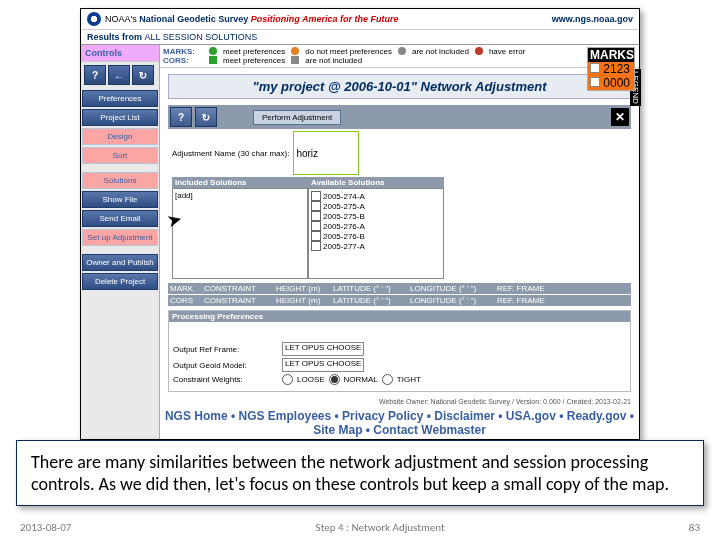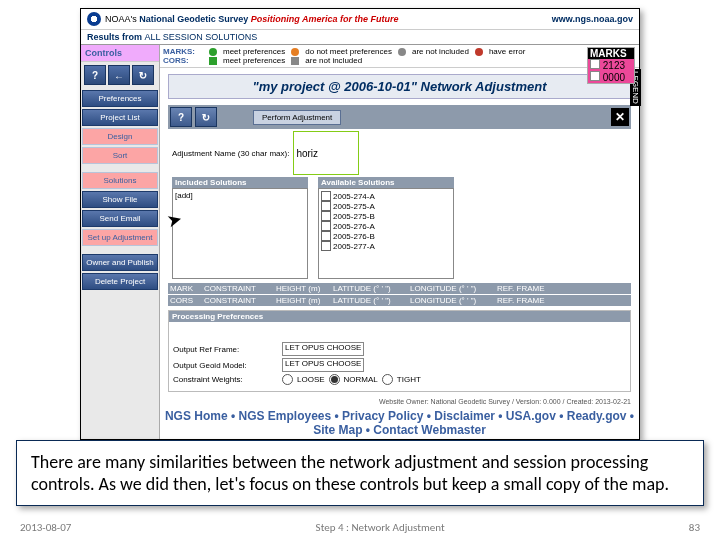--- a/index.html
+++ b/index.html
@@ -16,37 +16,37 @@
 .ctrl-col{width:78px;background:#e9e9e9;border-right:1px solid #aaa}
 .ctrl-hd{font-weight:bold;color:#3a5fa0;padding:3px 4px;background:#f0abfc;border-bottom:1px solid #ccc}
 .ctrl-icons{display:flex;gap:2px;padding:3px}
 .ibtn{width:20px;height:18px;background:linear-gradient(#4f6fa8,#2d4a7a);border:1px solid #1a3560;color:#fff;display:flex;align-items:center;justify-content:center;font-weight:bold;font-size:10px}
 .nav-b{display:block;width:68px;margin:2px auto;padding:3px 3px;background:linear-gradient(#5a77ac,#2e4d82);border:1px solid #1d3a6a;color:#fff;font-size:8px;text-align:center}
 .nav-b.lt{background:#fca5a5;color:#3a5fa0;border:1px solid #b7c4da}
 .nav-b.sp{margin-top:8px}
 .mid{flex:1;position:relative}
 .legend{display:flex;gap:2px;font-size:8px;padding:2px 3px;border-bottom:1px solid #ccc}
 .lg-lab{color:#3a5fa0;font-weight:bold;width:40px}
-.lg-row{display:flex;gap:6px;align-items:flex-end;flex-wrap:wrap}
+.lg-row{display:flex;gap:6px;align-items:flex-start;flex-wrap:wrap}
 .dot{width:8px;height:8px;border-radius:50%;display:inline-block}
 .sq{width:8px;height:8px;display:inline-block}
 .green{background:#2ca02c}.orange{background:#e67e22}.gray{background:#888}.red{background:#c0392b}
 .leg-rot{position:absolute;right:-2px;top:24px;writing-mode:vertical-rl;background:#000;color:#fff;font-size:8px;padding:2px 1px;z-index:3}
-.marks{position:absolute;right:4px;top:2px;width:46px;border:1px solid #aaa;background:#ec4899;font-size:10px;z-index:3}
+.marks{position:absolute;right:4px;top:2px;width:46px;border:1px solid #aaa;background:#f97316;font-size:12px;z-index:3}
 .marks-h{background:#000;color:#fff;padding:1px 2px;font-weight:bold}
 .marks div{padding:0 2px}
 .title-bar{margin:6px 8px;background:#e7ebf2;border:1px solid #aac;padding:4px;text-align:center;color:#002d62;font-weight:bold;font-style:italic;font-size:13px}
 .tool-row{margin:2px 8px;background:#8d9aab;padding:2px;display:flex;align-items:center;gap:3px}
 .tool-row .ibtn{background:linear-gradient(#6984b3,#3d5a8c)}
 .btn-do{background:#c9d2e1;border:1px solid #5a6f93;padding:2px 8px;font-size:8px}
 .xbtn{margin-left:auto;width:18px;height:18px;background:#000;color:#fff;display:flex;align-items:center;justify-content:center;font-weight:bold;font-size:12px}
 .form{margin:2px 12px}
 .row{display:flex;align-items:center;gap:4px;margin:2px 0;font-size:8px}
 .txt{border:1px solid #84cc16;padding:15px 2px;height:12px;width:60px;font-size:10px}
-.lists{display:flex;gap:10px}
+.lists{display:flex;}
 .listbox{border:1px solid #888;background:#fff;height:85px;width:130px;font-size:8px;padding:2px}
 .list-h{background:#8d9aab;color:#fff;padding:1px 3px;font-size:8px;font-weight:bold;width:130px}
 .avs{display:flex;align-items:center;gap:2px}
 .cb{width:8px;height:8px;border:1px solid #666;display:inline-block}
 .constraints{margin:4px 8px;font-size:8px}
 .constraints .hdrrow{background:#8d9aab;color:#fff;padding:1px 2px;margin-bottom:1px;display:flex;gap:2px}
 .constraints span{display:inline-block}
 .c1{width:32px}.c2{width:70px}.c3{width:55px}.c4{width:75px}.c5{width:85px}.c6{width:65px}
 .prefs{margin:4px 8px;border:1px solid #bbb;padding:4px;font-size:8px}
 .prefs-h{background:#8d9aab;color:#fff;padding:1px 3px;margin:-4px -4px 20px -4px;font-weight:bold}

